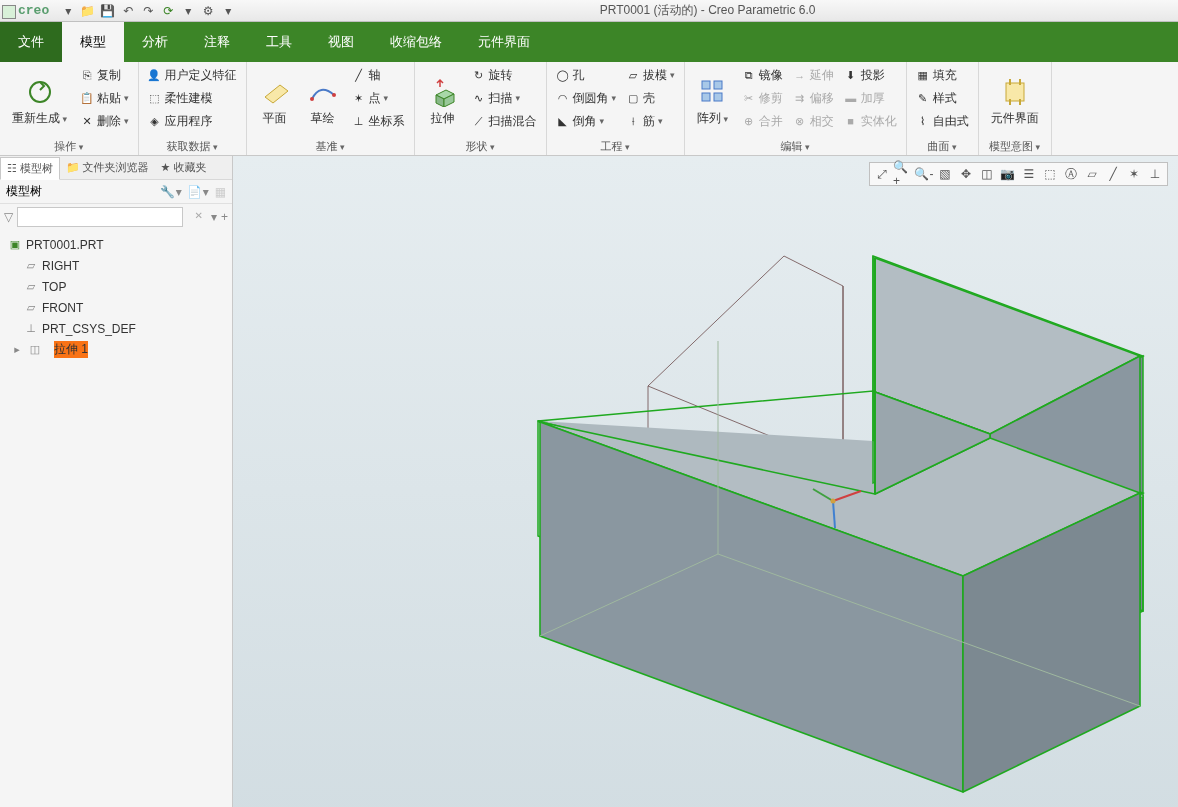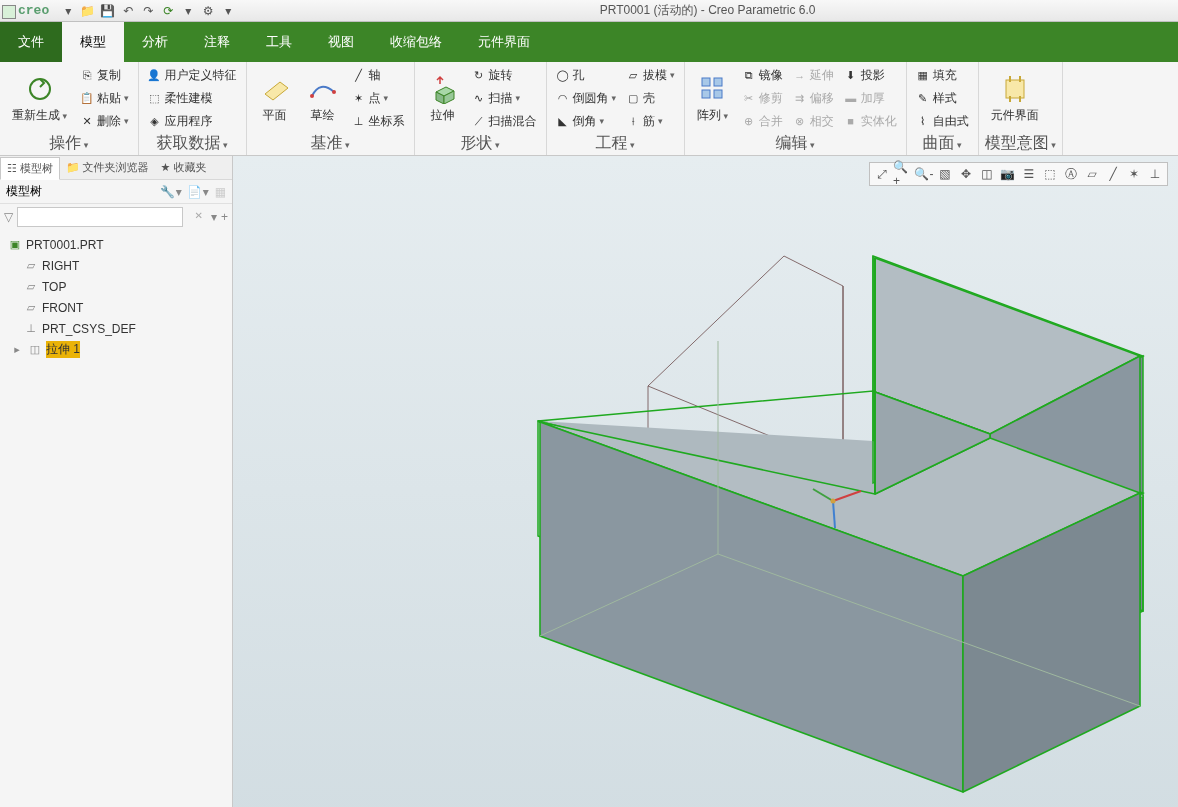--- a/index.html
+++ b/index.html
@@ -16,21 +16,21 @@
 
 .ribbon-tabs { height: 40px; background: #3c8527; display: flex; align-items: stretch; }
 .ribbon-tab { padding: 0 18px; display: flex; align-items: center; color: #fff; font-size: 13px; cursor: pointer; }
 .ribbon-tab.file { background: #2e6b1e; }
 .ribbon-tab.active { background: #f5f5f5; color: #000000; }
 
 
 .ribbon { height: 94px; background: #f5f5f5; border-bottom: 1px solid #c8c8c8; display: flex; }
 .ribbon-group { border-right: 1px solid #d8d8d8; padding: 2px 6px 0 6px; display: flex; flex-direction: column; }
 .ribbon-group-content { flex: 1; display: flex; gap: 4px; }
-.ribbon-group-label { text-align: center; font-size: 16px; color: #555; padding: 1px 0; }
+.ribbon-group-label { text-align: center; font-size: 11px; color: #555; padding: 1px 0; }
 .rcol { display: flex; flex-direction: column; gap: 1px; }
 .ritem { display: flex; align-items: center; gap: 3px; padding: 1px 3px; cursor: pointer; white-space: nowrap; font-size: 12px; color:#333; height:22px;}
 .ritem.disabled{color:#aaa;}
 .ritem .ic { width: 14px; height: 14px; display:inline-flex;align-items:center;justify-content:center;font-size:11px;}
 .bigbtn { display: flex; flex-direction: column; align-items: center; justify-content: center; padding: 2px 6px; cursor: pointer; gap:2px;}
 .bigbtn .bigic { width: 32px; height: 32px; display:flex;align-items:center;justify-content:center;}
 .bigbtn span{font-size:12px;color:#333;}
 .dd::after{content:" ▾";font-size:9px;color:#666;}
 
 
@@ -40,21 +40,21 @@
 .side-tab { padding: 0 6px; display: flex; align-items: center; gap: 3px; font-size: 11px; cursor: pointer; height:100%; color:#555;}
 .side-tab.active { background: #fff; border:1px solid #c8c8c8;border-bottom:1px solid #fff; margin-bottom:-1px;}
 .side-header { height: 24px; display: flex; align-items: center; justify-content: space-between; padding: 0 6px; border-bottom: 1px solid #e0e0e0; }
 .side-header .tools{display:flex;gap:6px;color:#888;}
 .side-search { height: 26px; display: flex; align-items: center; padding: 0 4px; gap: 4px; }
 .side-search input { flex: 1; height: 20px; border: 1px solid #c8c8c8; padding: 0 18px 0 4px; font-size:11px;}
 .tree { flex:1; padding: 4px 0; overflow:auto;}
 .tree-item { display: flex; align-items: center; gap: 4px; padding: 2px 0 2px 8px; cursor: pointer; font-size: 12px; color:#333;height:21px;}
 .tree-item .tic{width:14px;text-align:center;color:#888;font-size:11px;}
 .tree-item.child{padding-left:24px;}
-.tree-item.selected span.lbl{background:#eab308;}
+.tree-item.selected span.lbl{background:#f97316;margin-left:8px;}
 
 
 .viewport { flex: 1; background: linear-gradient(#e6edf0,#d2dde2); position: relative; overflow:hidden;}
 .view-toolbar { position: absolute; top: 6px; right: 10px; height: 24px; background: #f8f8f8; border: 1px solid #c0c0c0; display: flex; align-items: center; padding: 0 2px; gap:1px;}
 .vt-btn { width: 20px; height: 20px; display: flex; align-items: center; justify-content: center; cursor: pointer; font-size:12px;color:#555;}
 .model-svg{position:absolute;left:0;top:0;}
 </style>
 </head>
 <body>
 

